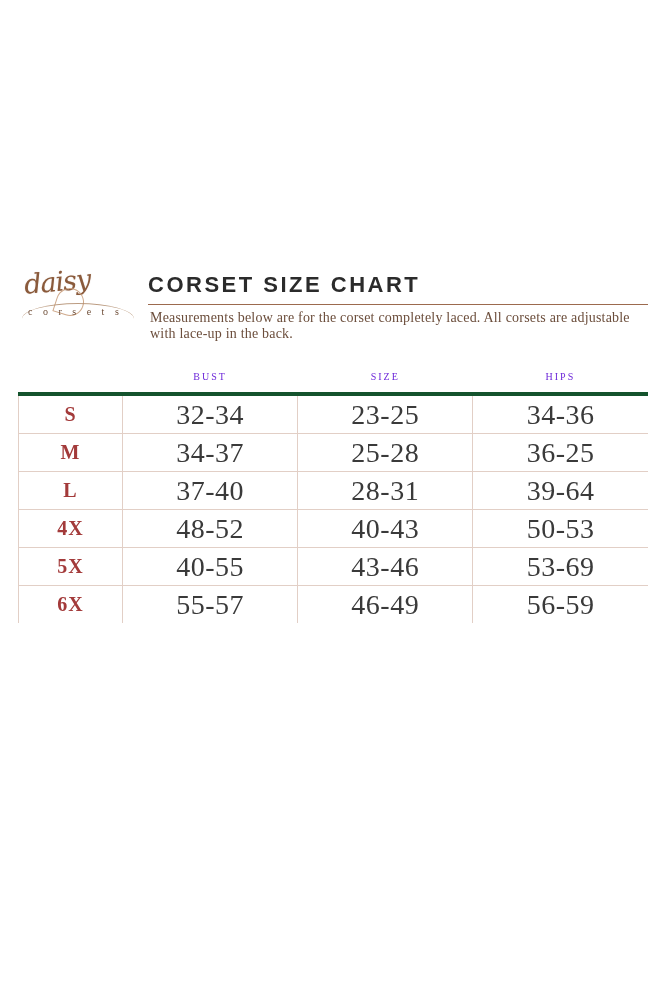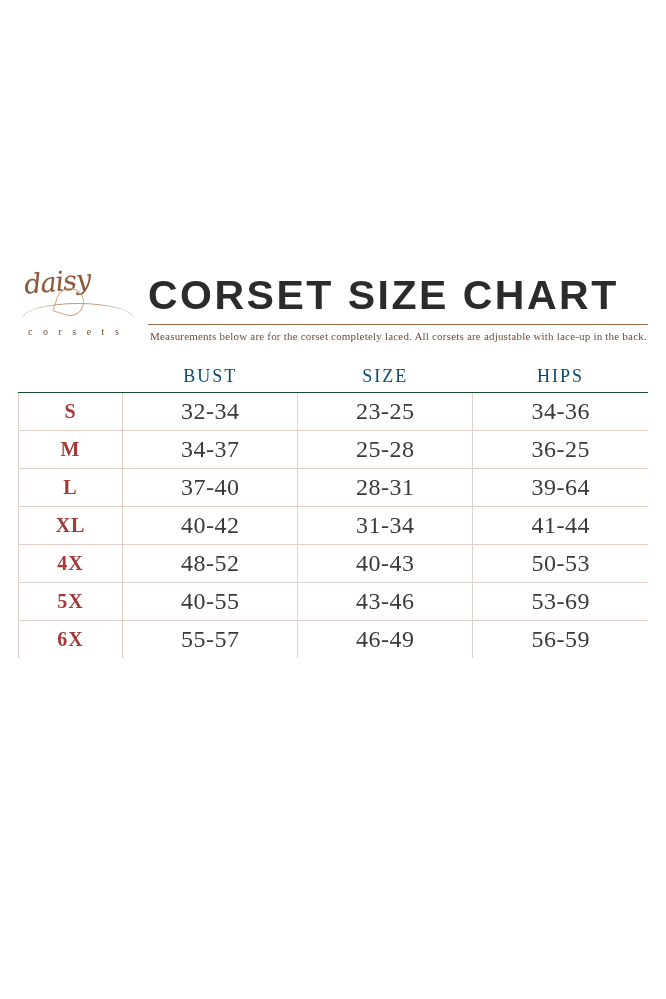--- a/index.html
+++ b/index.html
@@ -74,50 +74,50 @@
     width: 26px;
     height: 26px;
     border: 1px solid #caa07e;
     border-radius: 50% 50% 50% 0;
     transform: rotate(18deg);
     opacity: 0.9;
   }
   .brand-sub {
     position: absolute;
     left: 10px;
-    top: 68px;
+    top: 48px;
     font-family: "Liberation Serif", serif;
     font-size: 10px;
     letter-spacing: 4px;
     color: #6d4c36;
     text-transform: lowercase;
   }
 
   .title-block {
     flex: 1 1 auto;
     padding-left: 10px;
     position: relative;
   }
   .chart-title {
     font-family: "Liberation Sans", sans-serif;
-    font-size: 41px;
+    font-size: 22px;
     font-weight: bold;
     letter-spacing: 2.5px;
     color: #2b2b2b;
     line-height: 1;
     padding-bottom: 8px;
   }
   .title-rule {
     border-bottom: 1px solid #9c6a4e;
     width: 100%;
     margin-bottom: 5px;
   }
   .chart-subtitle {
     font-family: "Liberation Serif", serif;
-    font-size: 11px;
+    font-size: 14px;
     color: #6b4d3b;
     letter-spacing: 0.2px;
     padding-left: 2px;
   }
 
   
   table.size-table {
     border-collapse: collapse;
     width: 630px;
     margin-top: 18px;
@@ -126,43 +126,43 @@
   table.size-table th,
   table.size-table td {
     border: 1px solid #e2cfc6;
     height: 35px;
     text-align: center;
     vertical-align: middle;
     font-family: "Liberation Serif", serif;
   }
   table.size-table thead th {
     border: none;
-    border-bottom: 1px solid #14532d;
+    border-bottom: 4px solid #14532d;
     height: 30px;
-    font-size: 18px;
+    font-size: 10px;
     letter-spacing: 2px;
-    color: #0c4a6e;
+    color: #6d28d9;
     font-weight: normal;
   }
   thead th.corner {
     border: none;
   }
   col.c-size { width: 104px; }
   col.c-meas { width: 175px; }
 
   td.size-cell {
     color: #a33a3a;
     font-size: 20px;
     font-weight: bold;
     letter-spacing: 1px;
     border-left: none;
   }
   td.meas-cell {
     color: #3a3a3a;
-    font-size: 24px;
+    font-size: 28px;
     letter-spacing: 0.5px;
   }
   tbody tr td:last-child {
     border-right: none;
   }
   tbody tr:last-child td {
     border-bottom: none;
     margin-top: 28px;
   }
 </style>
@@ -214,26 +214,20 @@
           <td class="meas-cell">25-28</td>
           <td class="meas-cell">36-25</td>
         </tr>
         <tr>
           <td class="size-cell">L</td>
           <td class="meas-cell">37-40</td>
           <td class="meas-cell">28-31</td>
           <td class="meas-cell">39-64</td>
         </tr>
         <tr>
-          <td class="size-cell">XL</td>
-          <td class="meas-cell">40-42</td>
-          <td class="meas-cell">31-34</td>
-          <td class="meas-cell">41-44</td>
-        </tr>
-        <tr>
           <td class="size-cell">4X</td>
           <td class="meas-cell">48-52</td>
           <td class="meas-cell">40-43</td>
           <td class="meas-cell">50-53</td>
         </tr>
         <tr>
           <td class="size-cell">5X</td>
           <td class="meas-cell">40-55</td>
           <td class="meas-cell">43-46</td>
           <td class="meas-cell">53-69</td>

